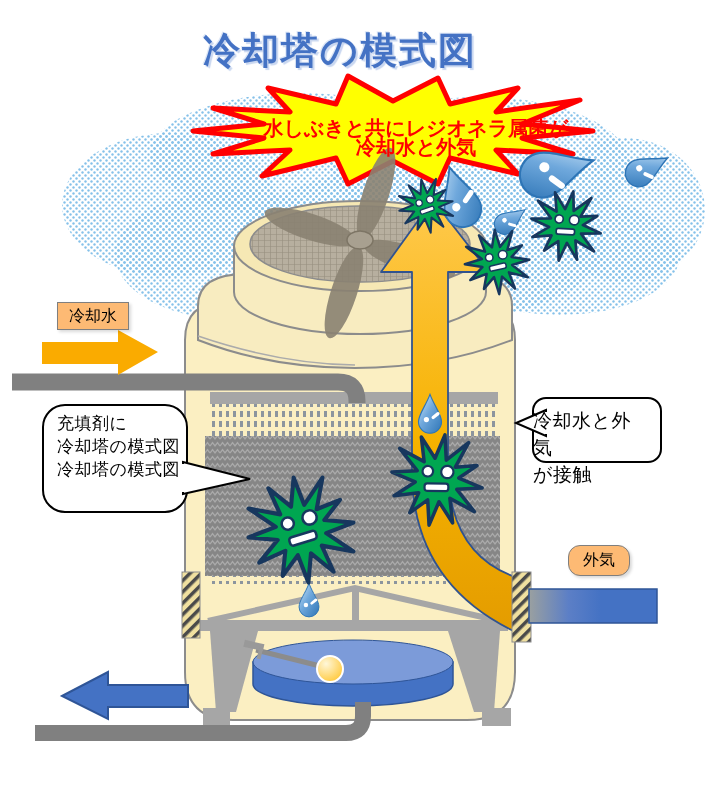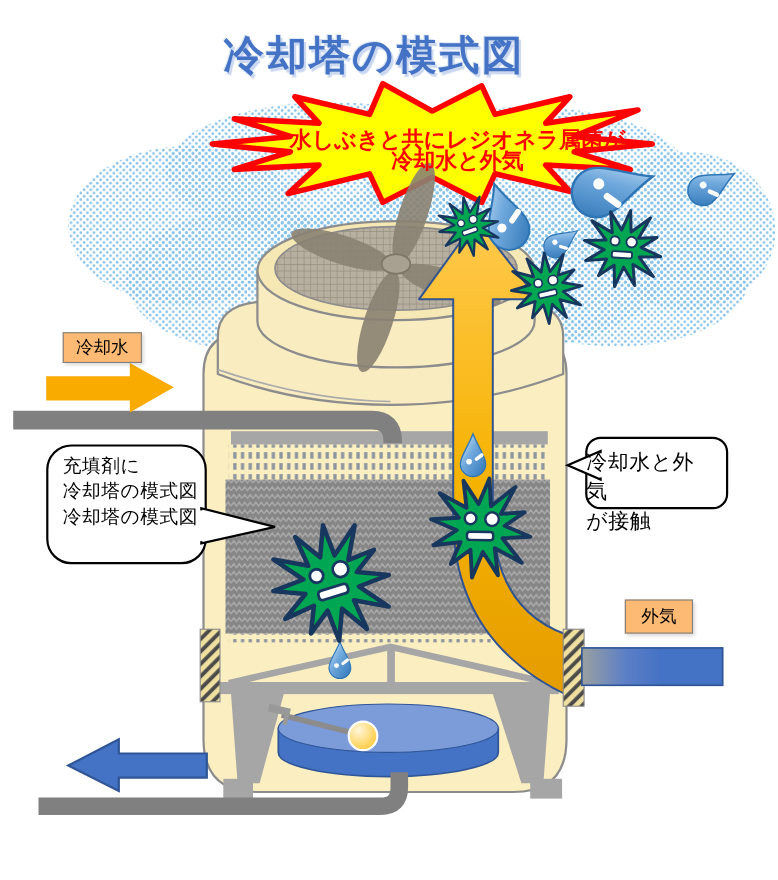--- a/index.html
+++ b/index.html
@@ -7,21 +7,21 @@
          font-family:"Liberation Sans","DejaVu Sans",sans-serif;}
   #art{position:absolute;left:0;top:0;}
   .ov{position:absolute;color:#000;}
   #title{left:0;top:26px;width:680px;text-align:center;font-size:37px;font-weight:bold;
          color:#4472C4;letter-spacing:2px;text-shadow:2px 2px 1px #C9D7F0,-1px -1px 0 #DCE6F6;}
   #burst-text{left:193px;top:119px;width:446px;text-align:center;color:#FF0000;
               font-weight:bold;font-size:20px;line-height:19px;}
   .label-box{background:#fdba74;border:1.5px solid #7F7F7F;display:flex;align-items:center;
              justify-content:center;font-size:16px;box-shadow:2px 2px 3px rgba(0,0,0,.15);}
   #lbl-cooling{left:57px;top:302px;width:70px;height:26px;}
-  #lbl-air{left:568px;top:545px;width:60px;height:29px;}
+  #lbl-air{left:568px;top:545px;width:60px;height:29px;border-radius:12px;}
   #callout-fill{left:57px;top:412px;width:126px;font-size:17px;line-height:23px;letter-spacing:.5px;}
   #callout-contact{left:533px;top:407px;width:108px;font-size:19px;line-height:27px;letter-spacing:.5px;}
 </style>
 </head>
 <body>
 
 <div id="stage">
 
 <svg id="art" width="707" height="800" viewBox="0 0 707 800">
   <defs>

